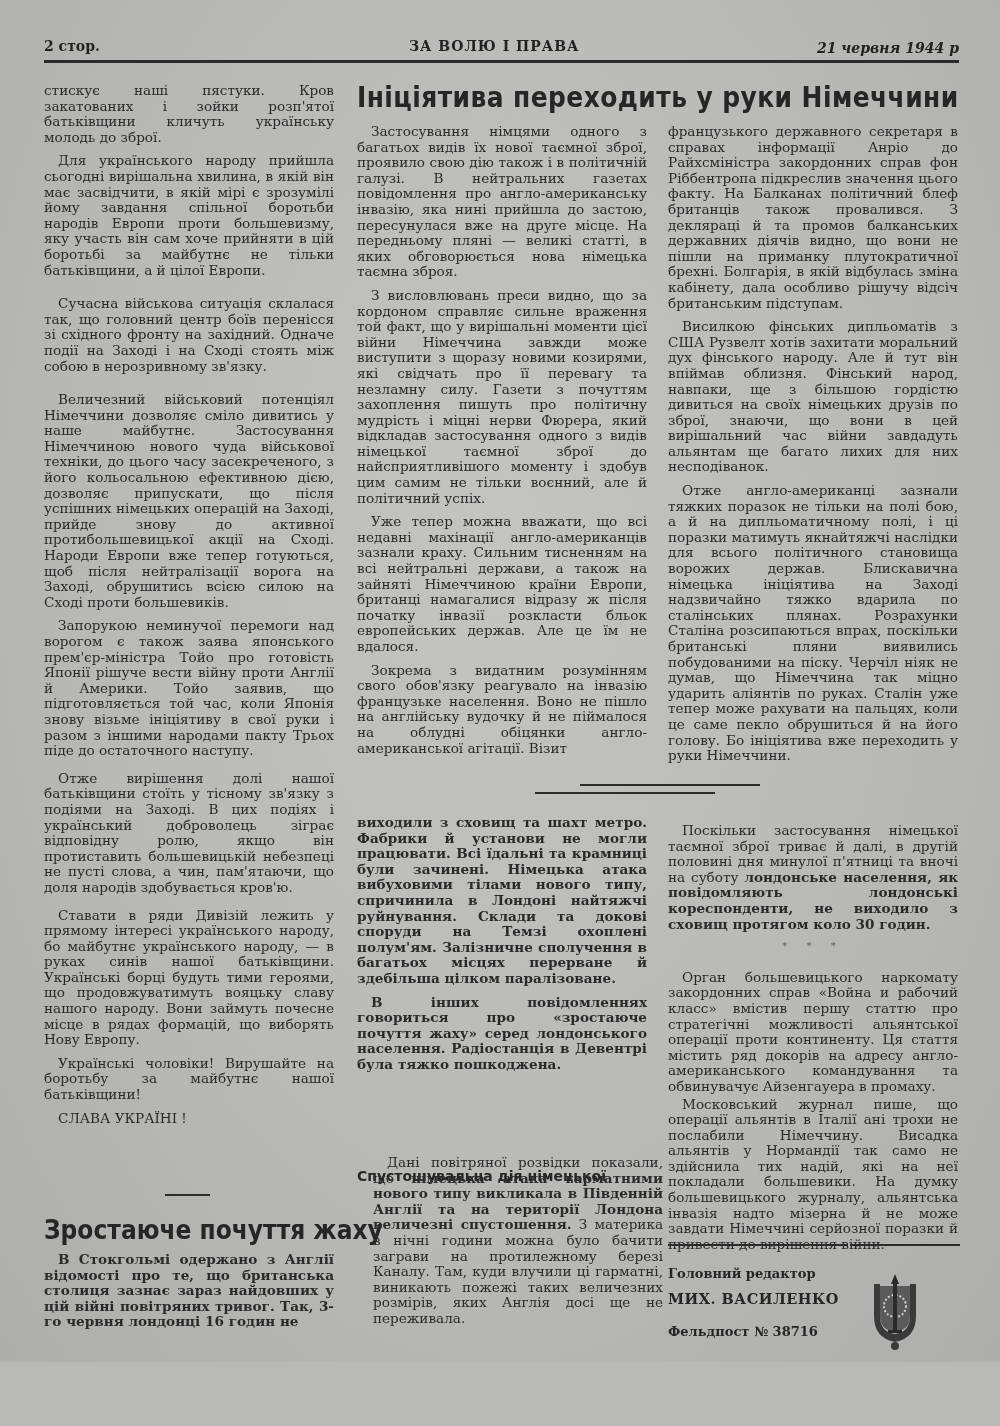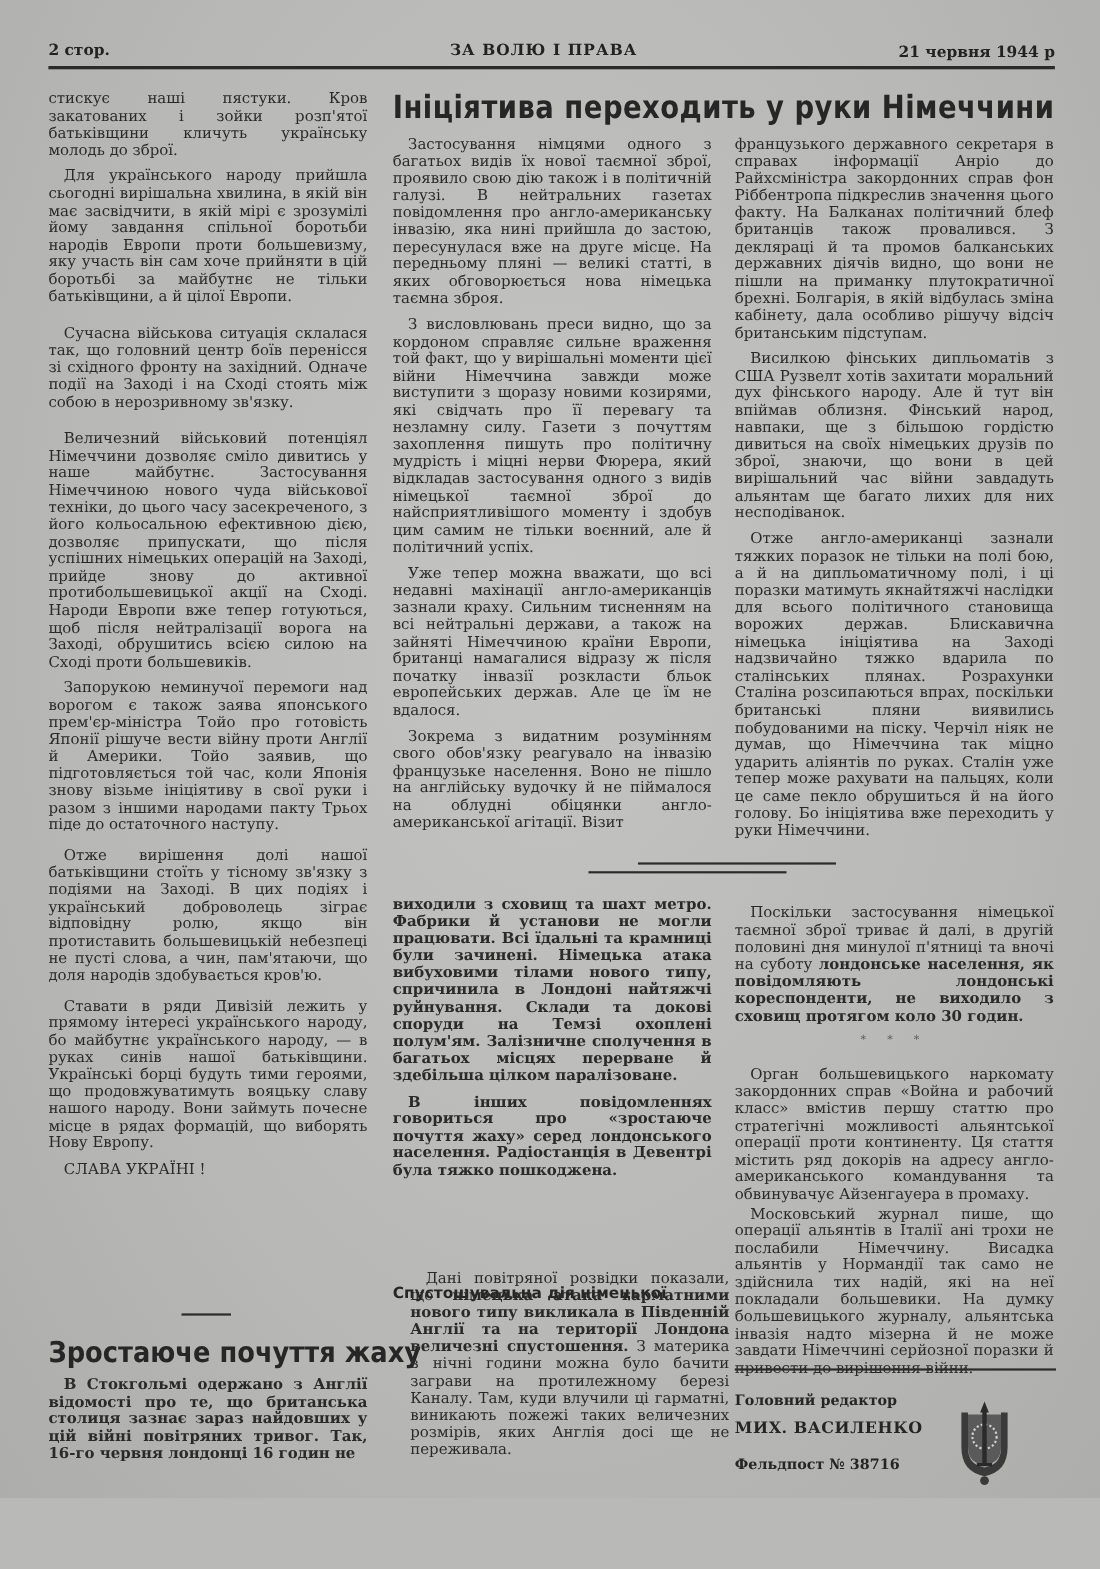--- a/index.html
+++ b/index.html
@@ -13,21 +13,21 @@
   .page {
     position: absolute; left: 0; top: 0; width: 1000px; height: 1362px;
     background: radial-gradient(ellipse at 50% 40%, #c4c4c2 0%, #b8b8b6 60%, #adadab 100%);
   }
   .masthead {
     position: absolute; left: 44px; top: 38px; width: 915px; height: 22px;
     font-family: "DejaVu Serif", serif; font-weight: bold; font-size: 14px; color: #222;
   }
   .masthead .pg { position: absolute; left: 0; top: 0; }
   .masthead .title { position: absolute; left: 365px; top: 0; letter-spacing: 1px; text-align: center; }
-  .masthead .date { position: absolute; right: 0; top: 2px; }
+  .masthead .date { position: absolute; right: 0; top: 2px; font-style: italic; }
   .rule-top {
     position: absolute; left: 44px; top: 60px; width: 915px; height: 3px; background: #2b2b2b;
   }
   .col {
     position: absolute; font-size: 13.6px; line-height: 15.6px; text-align: justify;
     hyphens: manual;
   }
   .col p { margin: 0; text-indent: 14px; }
   .col p + p { margin-top: 8px; }
   .col p.noind { text-indent: 0; }
@@ -81,20 +81,21 @@
   <div class="rule-top"></div>
 
   <div class="col col1">
     <p class="noind">стискує наші пястуки. Кров закатованих і зойки розп'ятої батьківщини кличуть українську молодь до зброї.</p>
     <p>Для українського народу прийшла сьогодні вирішальна хвилина, в якій він має засвідчити, в якій мірі є зрозумілі йому завдання спільної боротьби народів Европи проти большевизму, яку участь він сам хоче прийняти в цій боротьбі за майбутнє не тільки батьківщини, а й цілої Европи.</p>
     <p style="margin-top:18px">Сучасна військова ситуація склалася так, що головний центр боїв перенісся зі східного фронту на західний. Одначе події на Заході і на Сході стоять між собою в нерозривному зв'язку.</p>
     <p style="margin-top:18px">Величезний військовий потенціял Німеччини дозволяє сміло дивитись у наше майбутнє. Застосування Німеччиною нового чуда військової техніки, до цього часу засекреченого, з його кольосальною ефективною дією, дозволяє припускати, що після успішних німецьких операцій на Заході, прийде знову до активної протибольшевицької акції на Сході. Народи Европи вже тепер готуються, щоб після нейтралізації ворога на Заході, обрушитись всією силою на Сході проти большевиків.</p>
     <p>Запорукою неминучої перемоги над ворогом є також заява японського прем'єр-міністра Тойо про готовість Японії рішуче вести війну проти Англії й Америки. Тойо заявив, що підготовляється той час, коли Японія знову візьме ініціятиву в свої руки і разом з іншими народами пакту Трьох піде до остаточного наступу.</p>
     <p style="margin-top:12px">Отже вирішення долі нашої батьківщини стоїть у тісному зв'язку з подіями на Заході. В цих подіях і український доброволець зіграє відповідну ролю, якщо він протиставить большевицькій небезпеці не пусті слова, а чин, пам'ятаючи, що доля народів здобувається кров'ю.</p>
     <p style="margin-top:12px">Ставати в ряди Дивізій лежить у прямому інтересі українського народу, бо майбутнє українського народу, — в руках синів нашої батьківщини. Українські борці будуть тими героями, що продовжуватимуть вояцьку славу нашого народу. Вони займуть почесне місце в рядах формацій, що виборять Нову Европу.</p>
+    <p>Українські чоловіки! Вирушайте на боротьбу за майбутнє нашої батьківщини!</p>
     <p class="slava">СЛАВА УКРАЇНІ !</p>
   </div>
   <div class="sep-short" style="left:165px;top:1194px;width:45px;"></div>
 
   <div class="headline-main">Ініціятива переходить у руки Німеччини</div>
 
   <div class="col col2">
     <p>Застосування німцями одного з багатьох видів їх нової таємної зброї, проявило свою дію також і в політичній галузі. В нейтральних газетах повідомлення про англо-американську інвазію, яка нині прийшла до застою, пересунулася вже на друге місце. На передньому пляні — великі статті, в яких обговорюється нова німецька таємна зброя.</p>
     <p>З висловлювань преси видно, що за кордоном справляє сильне враження той факт, що у вирішальні моменти цієї війни Німеччина завжди може виступити з щоразу новими козирями, які свідчать про її перевагу та незламну силу. Газети з почуттям захоплення пишуть про політичну мудрість і міцні нерви Фюрера, який відкладав застосування одного з видів німецької таємної зброї до найсприятливішого моменту і здобув цим самим не тільки воєнний, але й політичний успіх.</p>
     <p>Уже тепер можна вважати, що всі недавні махінації англо-американців зазнали краху. Сильним тисненням на всі нейтральні держави, а також на зайняті Німеччиною країни Европи, британці намагалися відразу ж після початку інвазії розкласти бльок европейських держав. Але це їм не вдалося.</p>
@@ -105,21 +106,21 @@
     <p class="noind">французького державного секретаря в справах інформації Анріо до Райхсміністра закордонних справ фон Ріббентропа підкреслив значення цього факту. На Балканах політичний блеф британців також провалився. З декляраці й та промов балканських державних діячів видно, що вони не пішли на приманку плутократичної брехні. Болгарія, в якій відбулась зміна кабінету, дала особливо рішучу відсіч британським підступам.</p>
     <p>Висилкою фінських дипльоматів з США Рузвелт хотів захитати моральний дух фінського народу. Але й тут він впіймав облизня. Фінський народ, навпаки, ще з більшою гордістю дивиться на своїх німецьких друзів по зброї, знаючи, що вони в цей вирішальний час війни завдадуть альянтам ще багато лихих для них несподіванок.</p>
     <p>Отже англо-американці зазнали тяжких поразок не тільки на полі бою, а й на дипльоматичному полі, і ці поразки матимуть якнайтяжчі наслідки для всього політичного становища ворожих держав. Блискавична німецька ініціятива на Заході надзвичайно тяжко вдарила по сталінських плянах. Розрахунки Сталіна розсипаються впрах, поскільки британські пляни виявились побудованими на піску. Черчіл ніяк не думав, що Німеччина так міцно ударить аліянтів по руках. Сталін уже тепер може рахувати на пальцях, коли це саме пекло обрушиться й на його голову. Бо ініціятива вже переходить у руки Німеччини.</p>
   </div>
 
   <div class="sep-short" style="left:580px;top:784px;width:180px;"></div>
   <div class="sep-short" style="left:535px;top:792px;width:180px;"></div>
 
   <div class="headline-fear">Зростаюче почуття жаху</div>
   <div class="col bold" style="left:44px;top:1252px;width:290px;">
-    <p>В Стокгольмі одержано з Англії відомості про те, що британська столиця зазнає зараз найдовших у цій війні повітряних тривог. Так, 16-го червня лондонці 16 годин не</p>
+    <p>В Стокгольмі одержано з Англії відомості про те, що британська столиця зазнає зараз найдовших у цій війні повітряних тривог. Так, 3-го червня лондонці 16 годин не</p>
   </div>
   <div class="col col2b bold">
     <p class="noind">виходили з сховищ та шахт метро. Фабрики й установи не могли працювати. Всі їдальні та крамниці були зачинені. Німецька атака вибуховими тілами нового типу, спричинила в Лондоні найтяжчі руйнування. Склади та докові споруди на Темзі охоплені полум'ям. Залізничне сполучення в багатьох місцях перерване й здебільша цілком паралізоване.</p>
     <p>В інших повідомленнях говориться про «зростаюче почуття жаху» серед лондонського населення. Радіостанція в Девентрі була тяжко пошкоджена.</p>
   </div>
 
   <div class="headline-devastating">
     <span>Спустошувальна дія німецької</span>
   </div>
   <div class="col col4">

